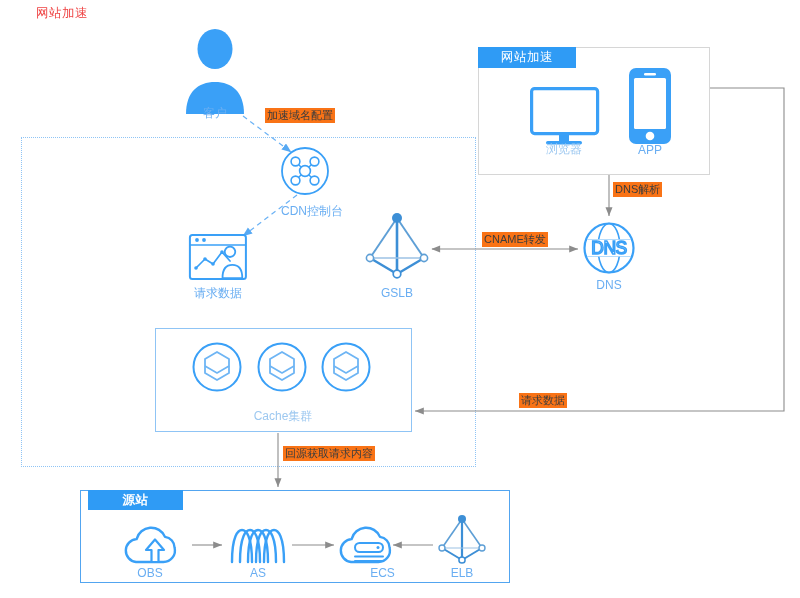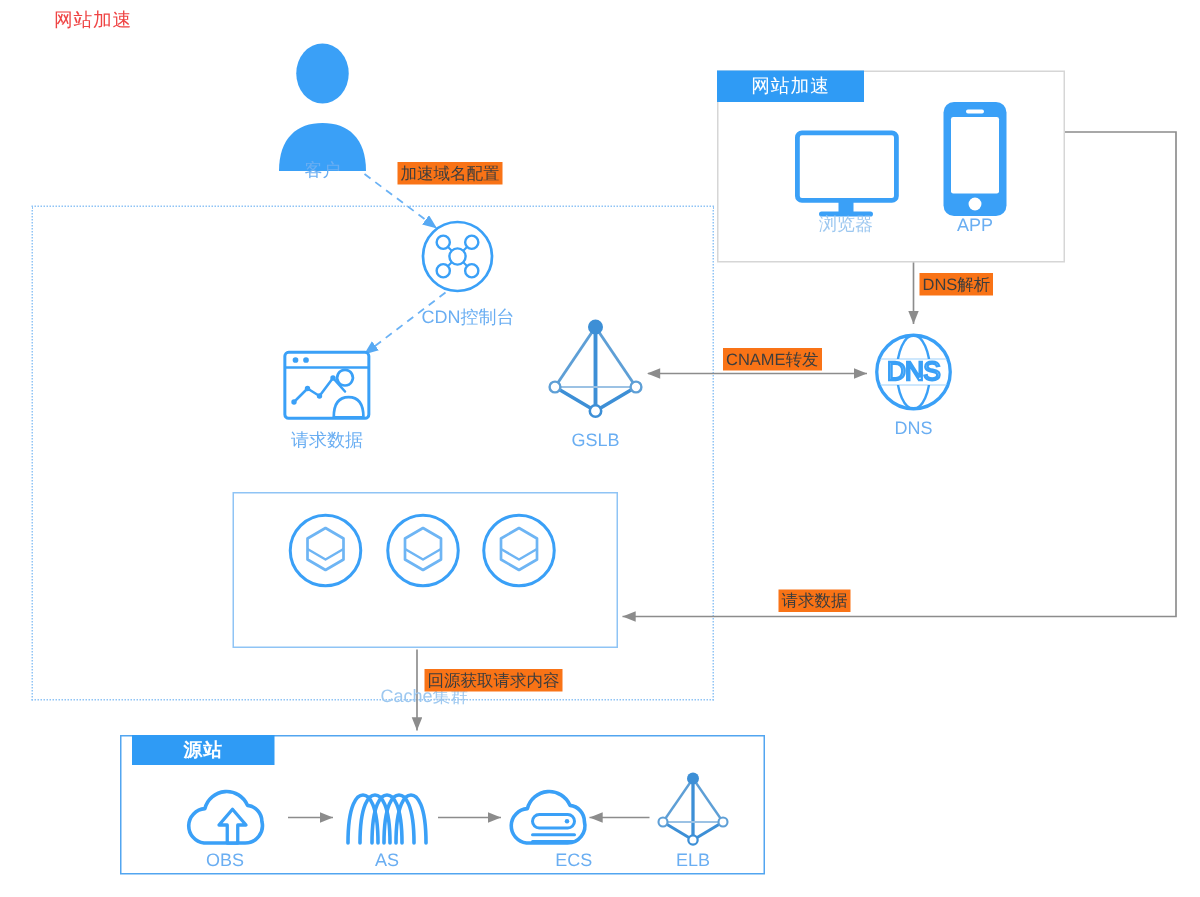--- a/index.html
+++ b/index.html
@@ -222,21 +222,21 @@
     </g>
   </svg>
 
   <div class="zone-chip" id="chip-enduser">网站加速</div>
   <div class="zone-chip" id="chip-origin">源站</div>
 
   <div class="node-label" style="left:215px;top:105px;">客户</div>
   <div class="node-label" style="left:312px;top:203px;">CDN控制台</div>
   <div class="node-label" style="left:218px;top:285px;">请求数据</div>
   <div class="node-label" style="left:397px;top:286px;">GSLB</div>
-  <div class="node-label dim" style="left:283px;top:408px;margin-top:48px;">Cache集群</div>
+  <div class="node-label dim" style="left:283px;top:408px;">Cache集群</div>
   <div class="node-label dim" style="left:564px;top:141px;">浏览器</div>
   <div class="node-label" style="left:650px;top:143px;">APP</div>
   <div class="node-label" style="left:609px;top:278px;">DNS</div>
   <div class="node-label" style="left:150px;top:566px;">OBS</div>
   <div class="node-label" style="left:258px;top:566px;">AS</div>
   <div class="node-label" style="left:365px;top:566px;padding-left:35px;">ECS</div>
   <div class="node-label" style="left:462px;top:566px;">ELB</div>
 
   <div class="edge-label" style="left:265px;top:108px;">加速域名配置</div>
   <div class="edge-label" style="left:613px;top:182px;">DNS解析</div>

